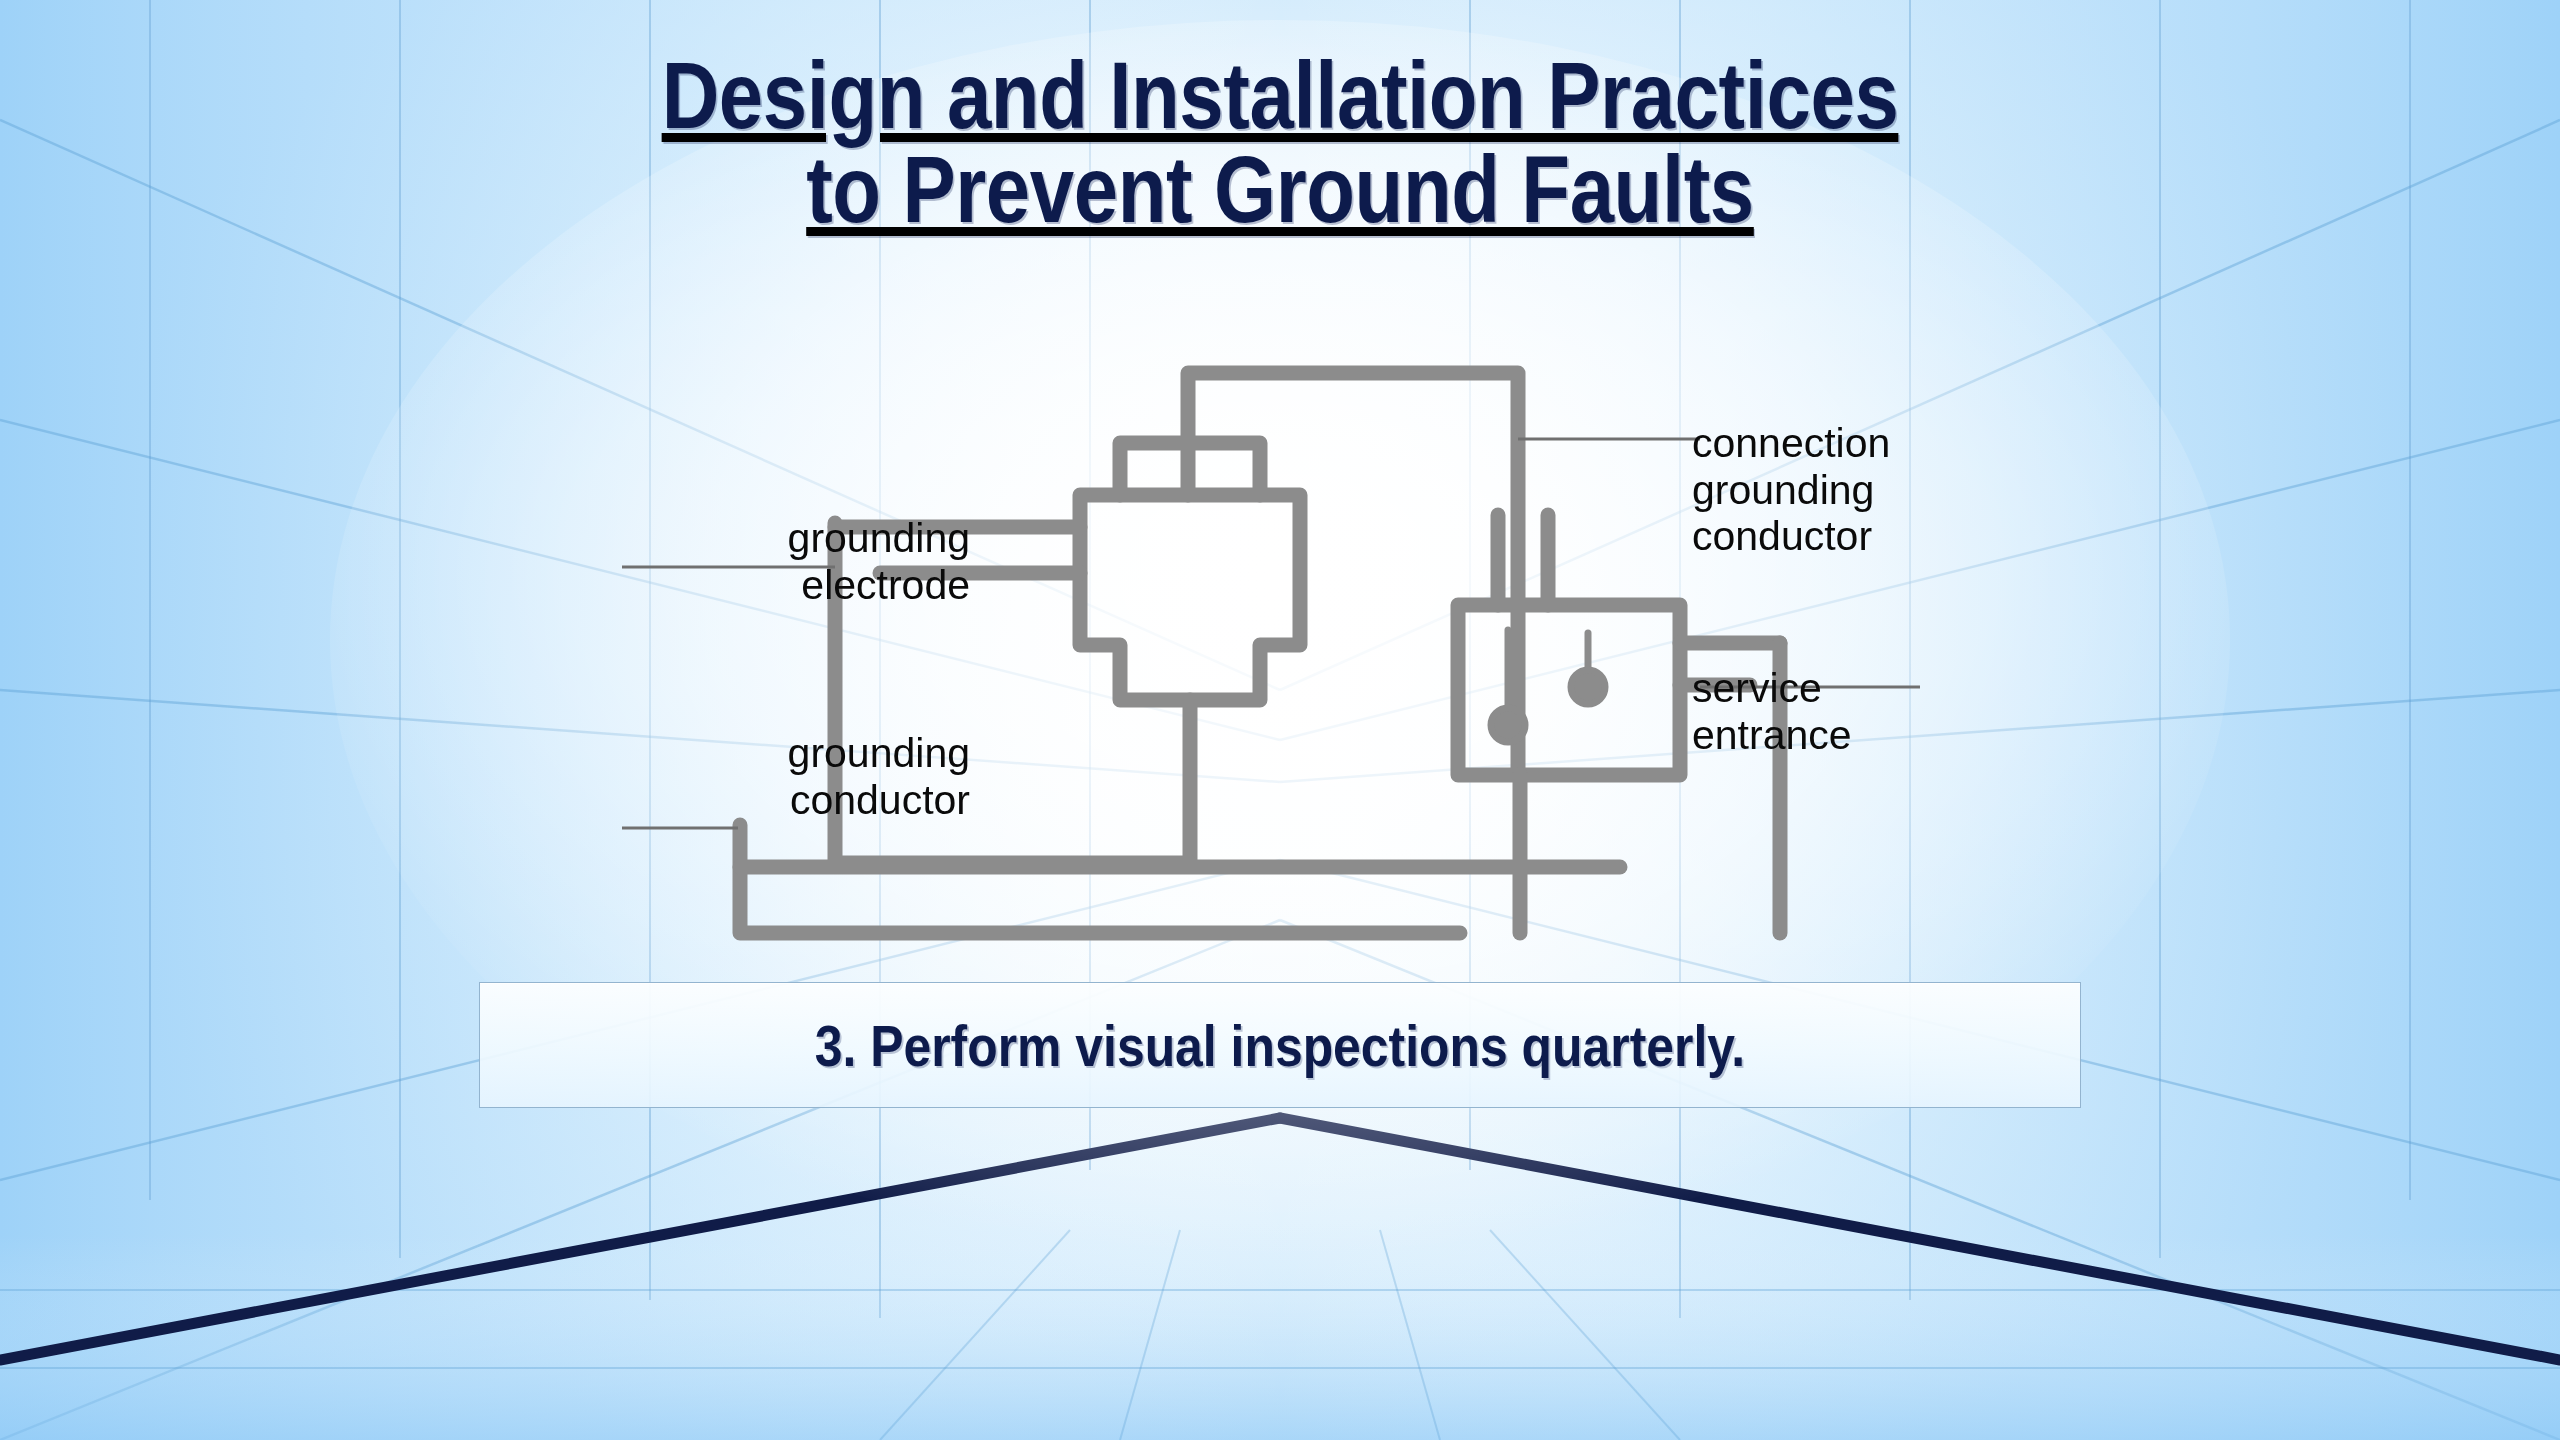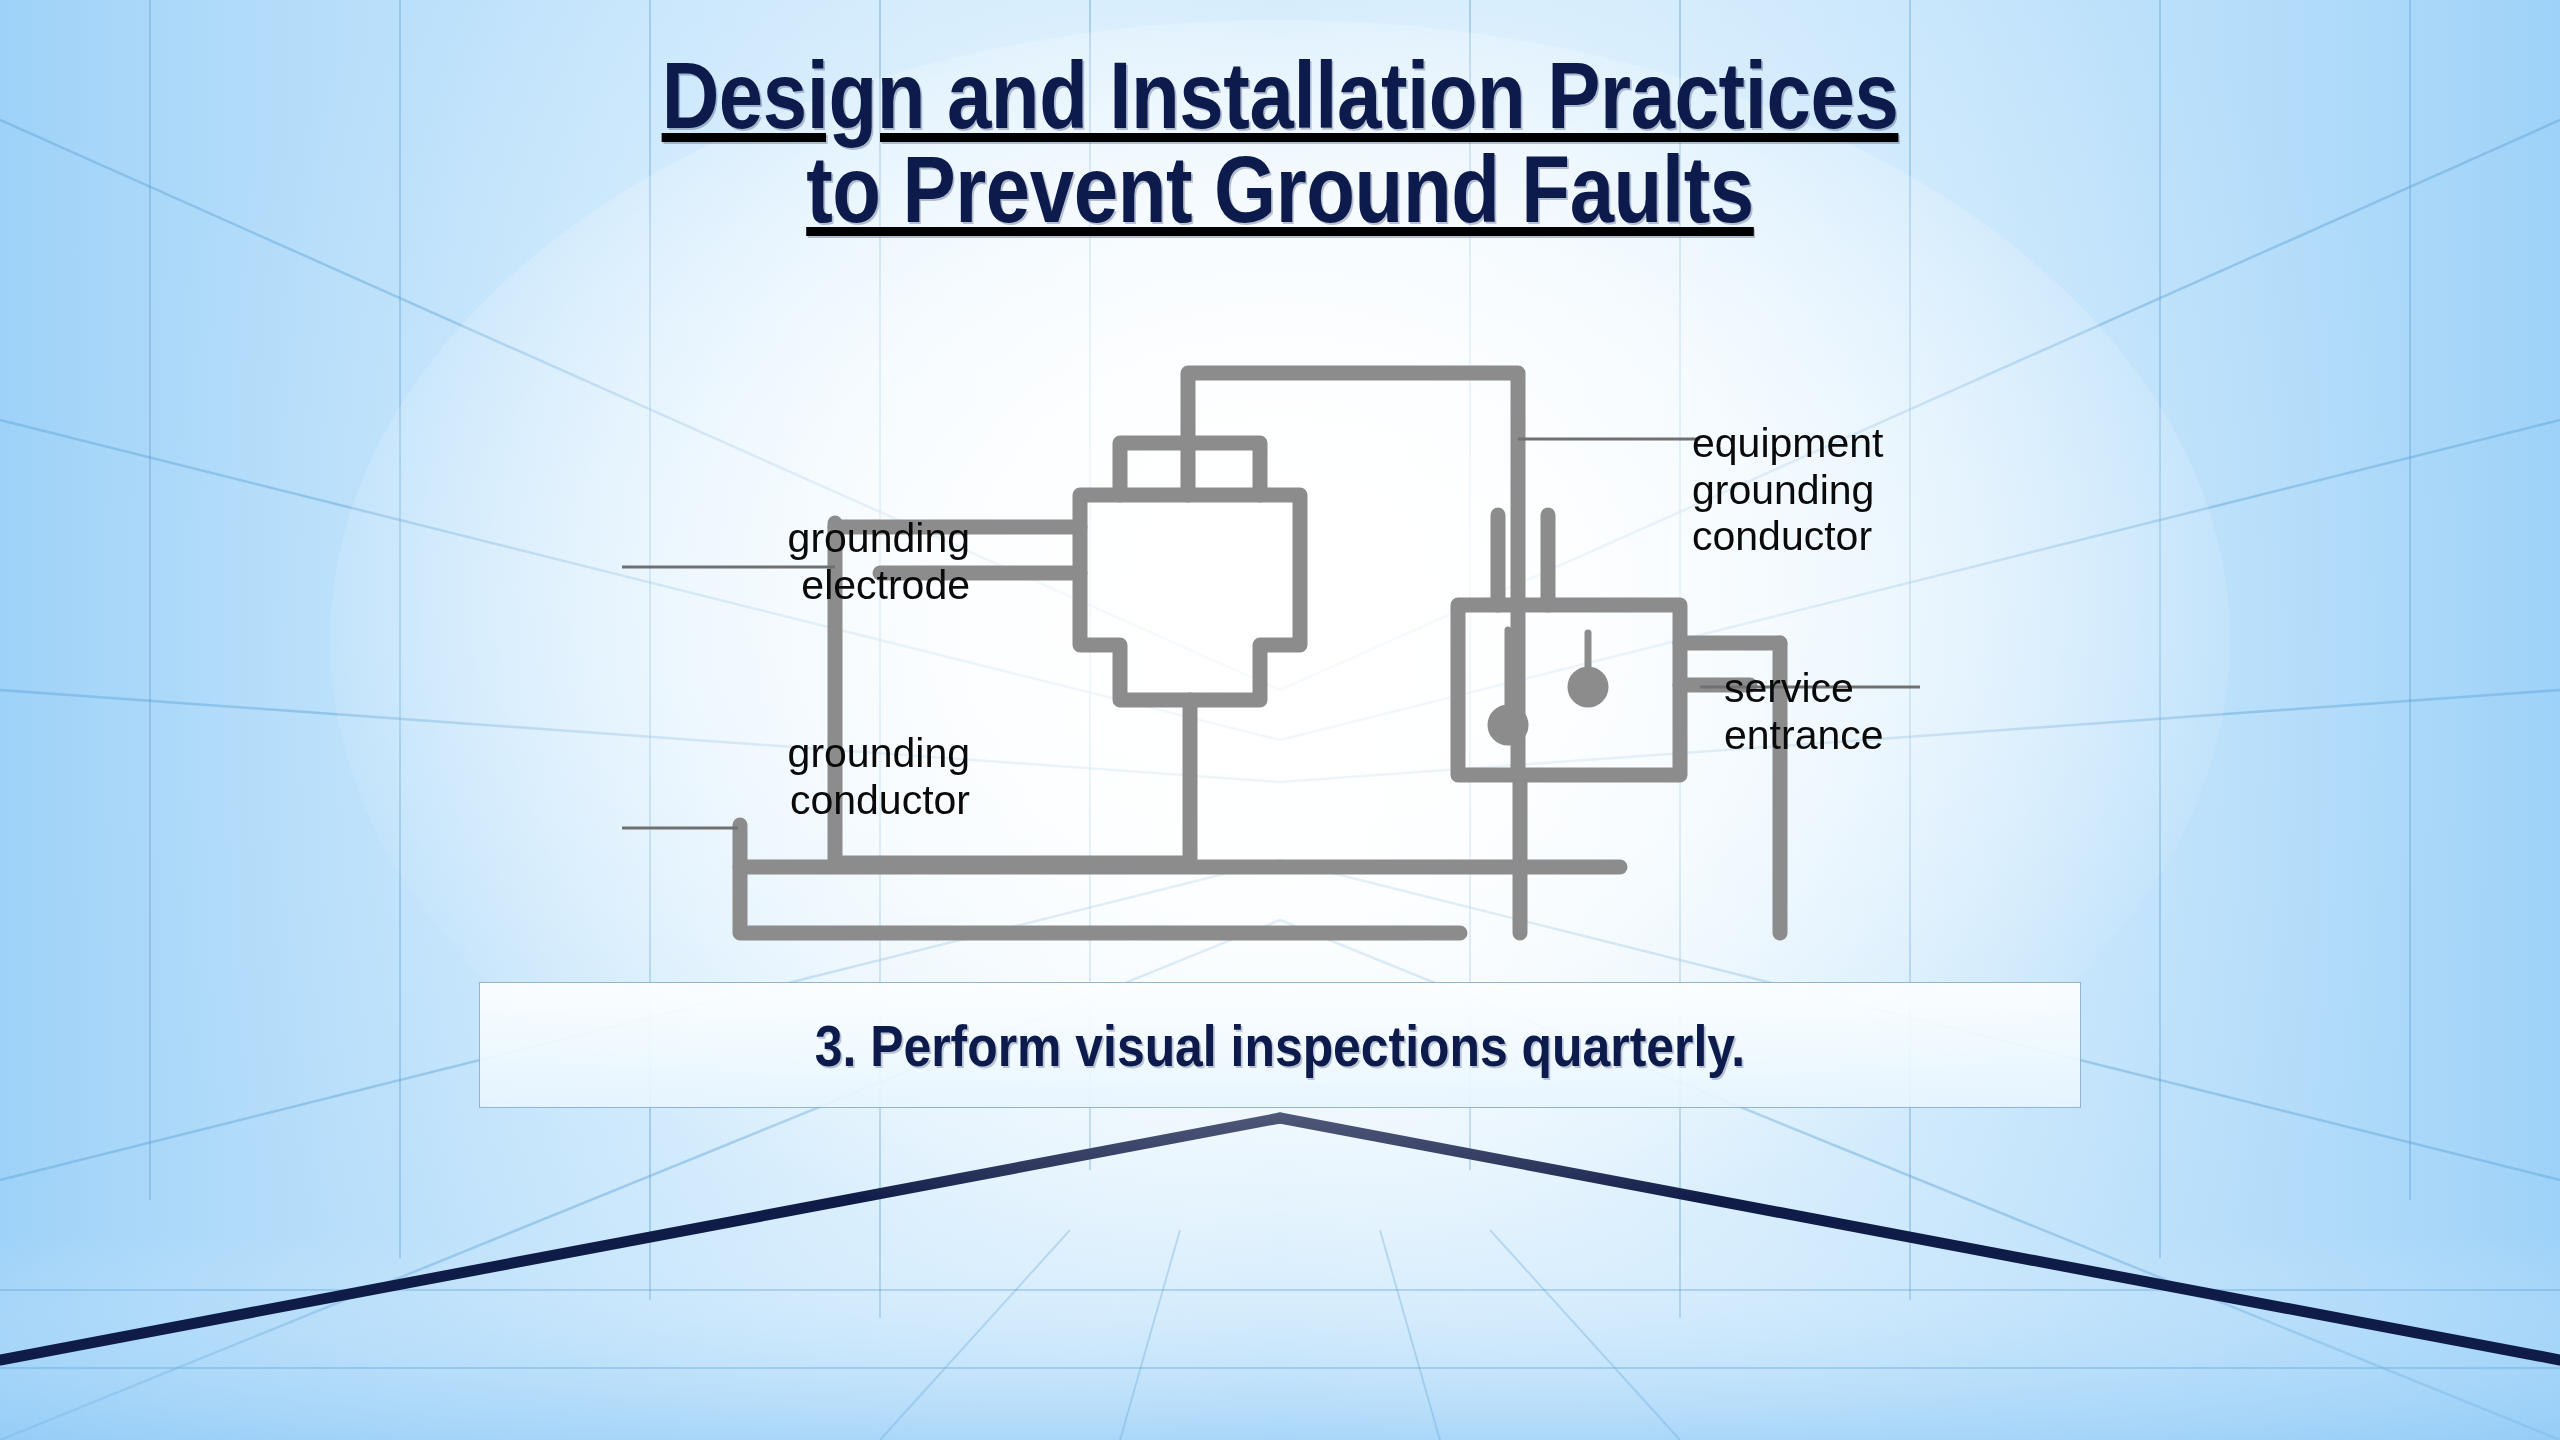--- a/index.html
+++ b/index.html
@@ -41,21 +41,21 @@
     position:absolute;
     font-family:"Liberation Sans", sans-serif;
     font-size:41px;
     line-height:1.14;
     color:#0a0a0a;
     white-space:pre-line;
   }
   #lbl-grounding-electrode{left:640px;top:515px;width:330px;text-align:right;}
   #lbl-grounding-conductor{left:640px;top:730px;width:330px;text-align:right;}
   #lbl-equipment-grounding-conductor{left:1692px;top:420px;width:400px;text-align:left;}
-  #lbl-service-entrance{left:1692px;top:665px;width:400px;text-align:left;margin-left:32px;}
+  #lbl-service-entrance{left:1692px;top:665px;width:400px;text-align:left;}
 
   
   .bullets{position:absolute;left:0;right:0;top:982px;}
   .bullet{
     position:relative;
     margin:0 auto 12px auto;
     width:1600px;height:124px;
     border:1.5px solid #93b4cf;
     background:linear-gradient(180deg, rgba(252,254,255,.95) 0%, rgba(241,250,255,.92) 55%, rgba(231,245,255,.90) 100%);
     box-shadow:0 1px 0 rgba(255,255,255,.85) inset;
@@ -203,21 +203,21 @@
       </g>
     </svg>
   </div>
 
   <div class="lbl" id="lbl-grounding-electrode">grounding
 electrode</div>
 
   <div class="lbl" id="lbl-grounding-conductor">grounding
 conductor</div>
 
-  <div class="lbl" id="lbl-equipment-grounding-conductor">equipment
+  <div class="lbl" id="lbl-equipment-grounding-conductor">connection
 grounding
 conductor</div>
 
   <div class="lbl" id="lbl-service-entrance">service
 entrance</div>
 
   <div class="bullets">
     <div class="bullet">
       <span class="bullet-text">3. Perform visual inspections quarterly.</span>
     </div>

